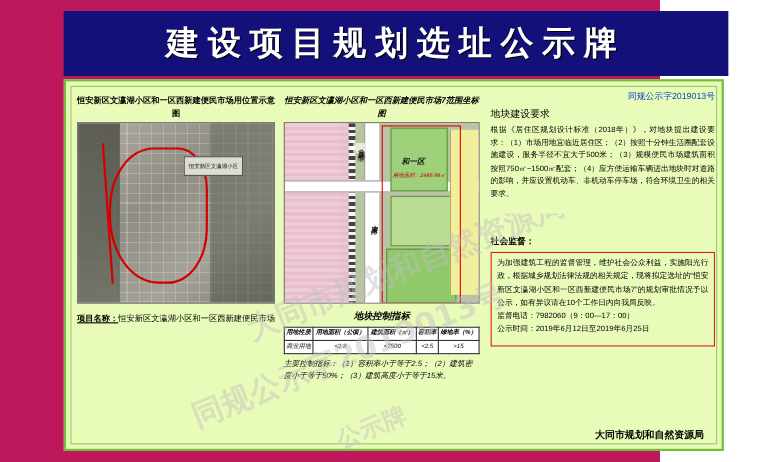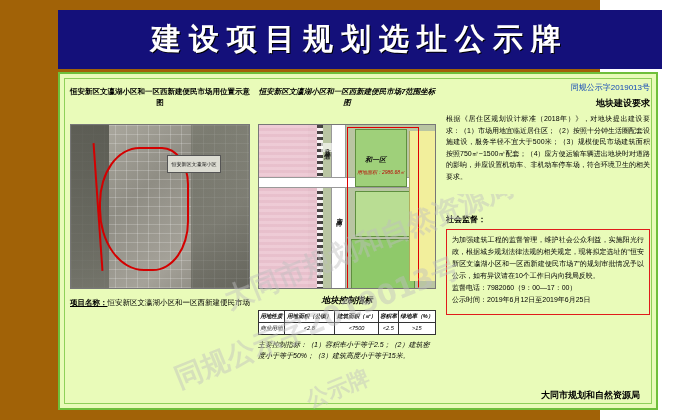--- a/index.html
+++ b/index.html
@@ -5,21 +5,21 @@
   html,body{margin:0;padding:0;}
   body{
     width:700px;height:420px;
     background:#ffffff;
     font-family:"Liberation Sans","DejaVu Sans",sans-serif;
     overflow:hidden;
     position:relative;
   }
   .page{
     position:absolute;left:0;top:0;width:600px;height:420px;
-    background:#a16207;
+    background:#be185d;
   }
   
   .header{
     position:absolute;left:58px;top:10px;width:600px;height:55px;
     background:#14107a;
     border:2px solid #14107a;
     display:flex;align-items:center;justify-content:center;
   }
   .header-title{
     color:#ffffff;
@@ -40,21 +40,21 @@
     position:absolute;left:4px;top:4px;right:4px;bottom:4px;
     border:1px solid #8fd05a;
     pointer-events:none;
   }
   
   .col-left{
     position:absolute;left:10px;top:12px;width:180px;
   }
   .map-caption{
     font-size:7.5px;line-height:11px;color:#000;font-weight:bold;
-    text-align:center;margin-bottom:16px;
+    text-align:center;margin-bottom:3px;
   }
   .map-left{
     width:180px;height:165px;
     border:1px solid #777;
     box-sizing:border-box;
     position:relative;overflow:hidden;
     background:#9a9a96;
   }
   .map-left .grid-a{
     position:absolute;left:0;top:0;right:0;bottom:0;
@@ -175,21 +175,21 @@
     margin-top:4px;font-size:7px;line-height:11px;color:#000;
   }
   
   .col-right{
     position:absolute;left:386px;top:8px;width:204px;
   }
   .doc-no{
     text-align:right;font-size:8px;color:#1147b8;margin-bottom:4px;
   }
   .req-title{
-    text-align:right;font-size:9px;font-weight:bold;color:#000;margin-bottom:3px;
+    text-align:left;font-size:9px;font-weight:normal;color:#000;margin-bottom:3px;
   }
   .req-body{
     font-size:7px;line-height:11.5px;color:#000;text-align:justify;
   }
   .supervise-title{
     margin-top:32px;font-size:8px;font-weight:bold;color:#000;
   }
   .supervise-box{
     margin-top:4px;border:1px solid #e01b1b;padding:4px 5px;
     font-size:7px;line-height:12px;color:#000;text-align:justify;

